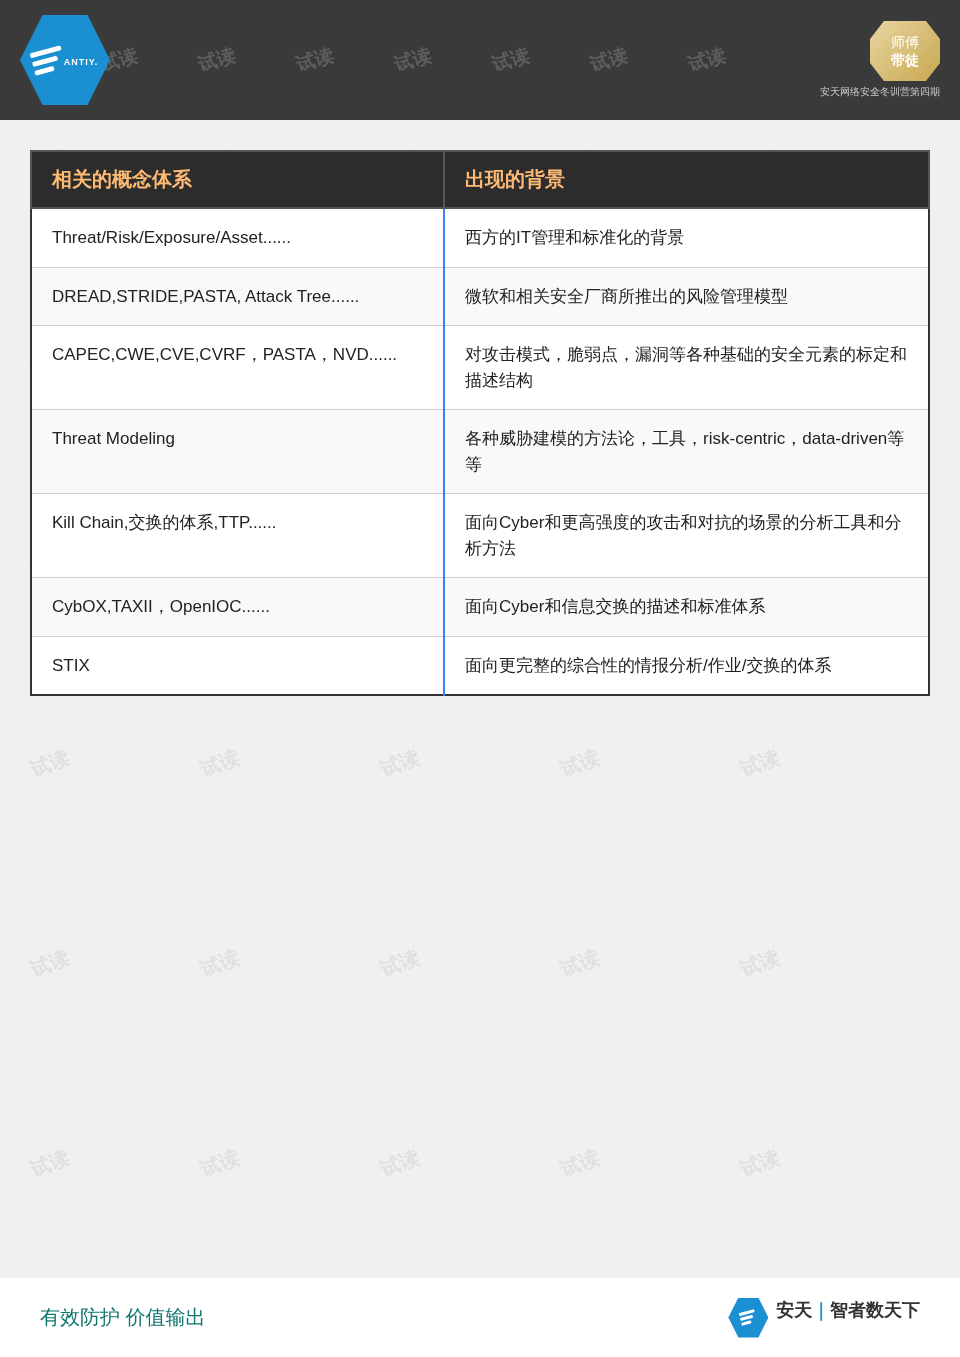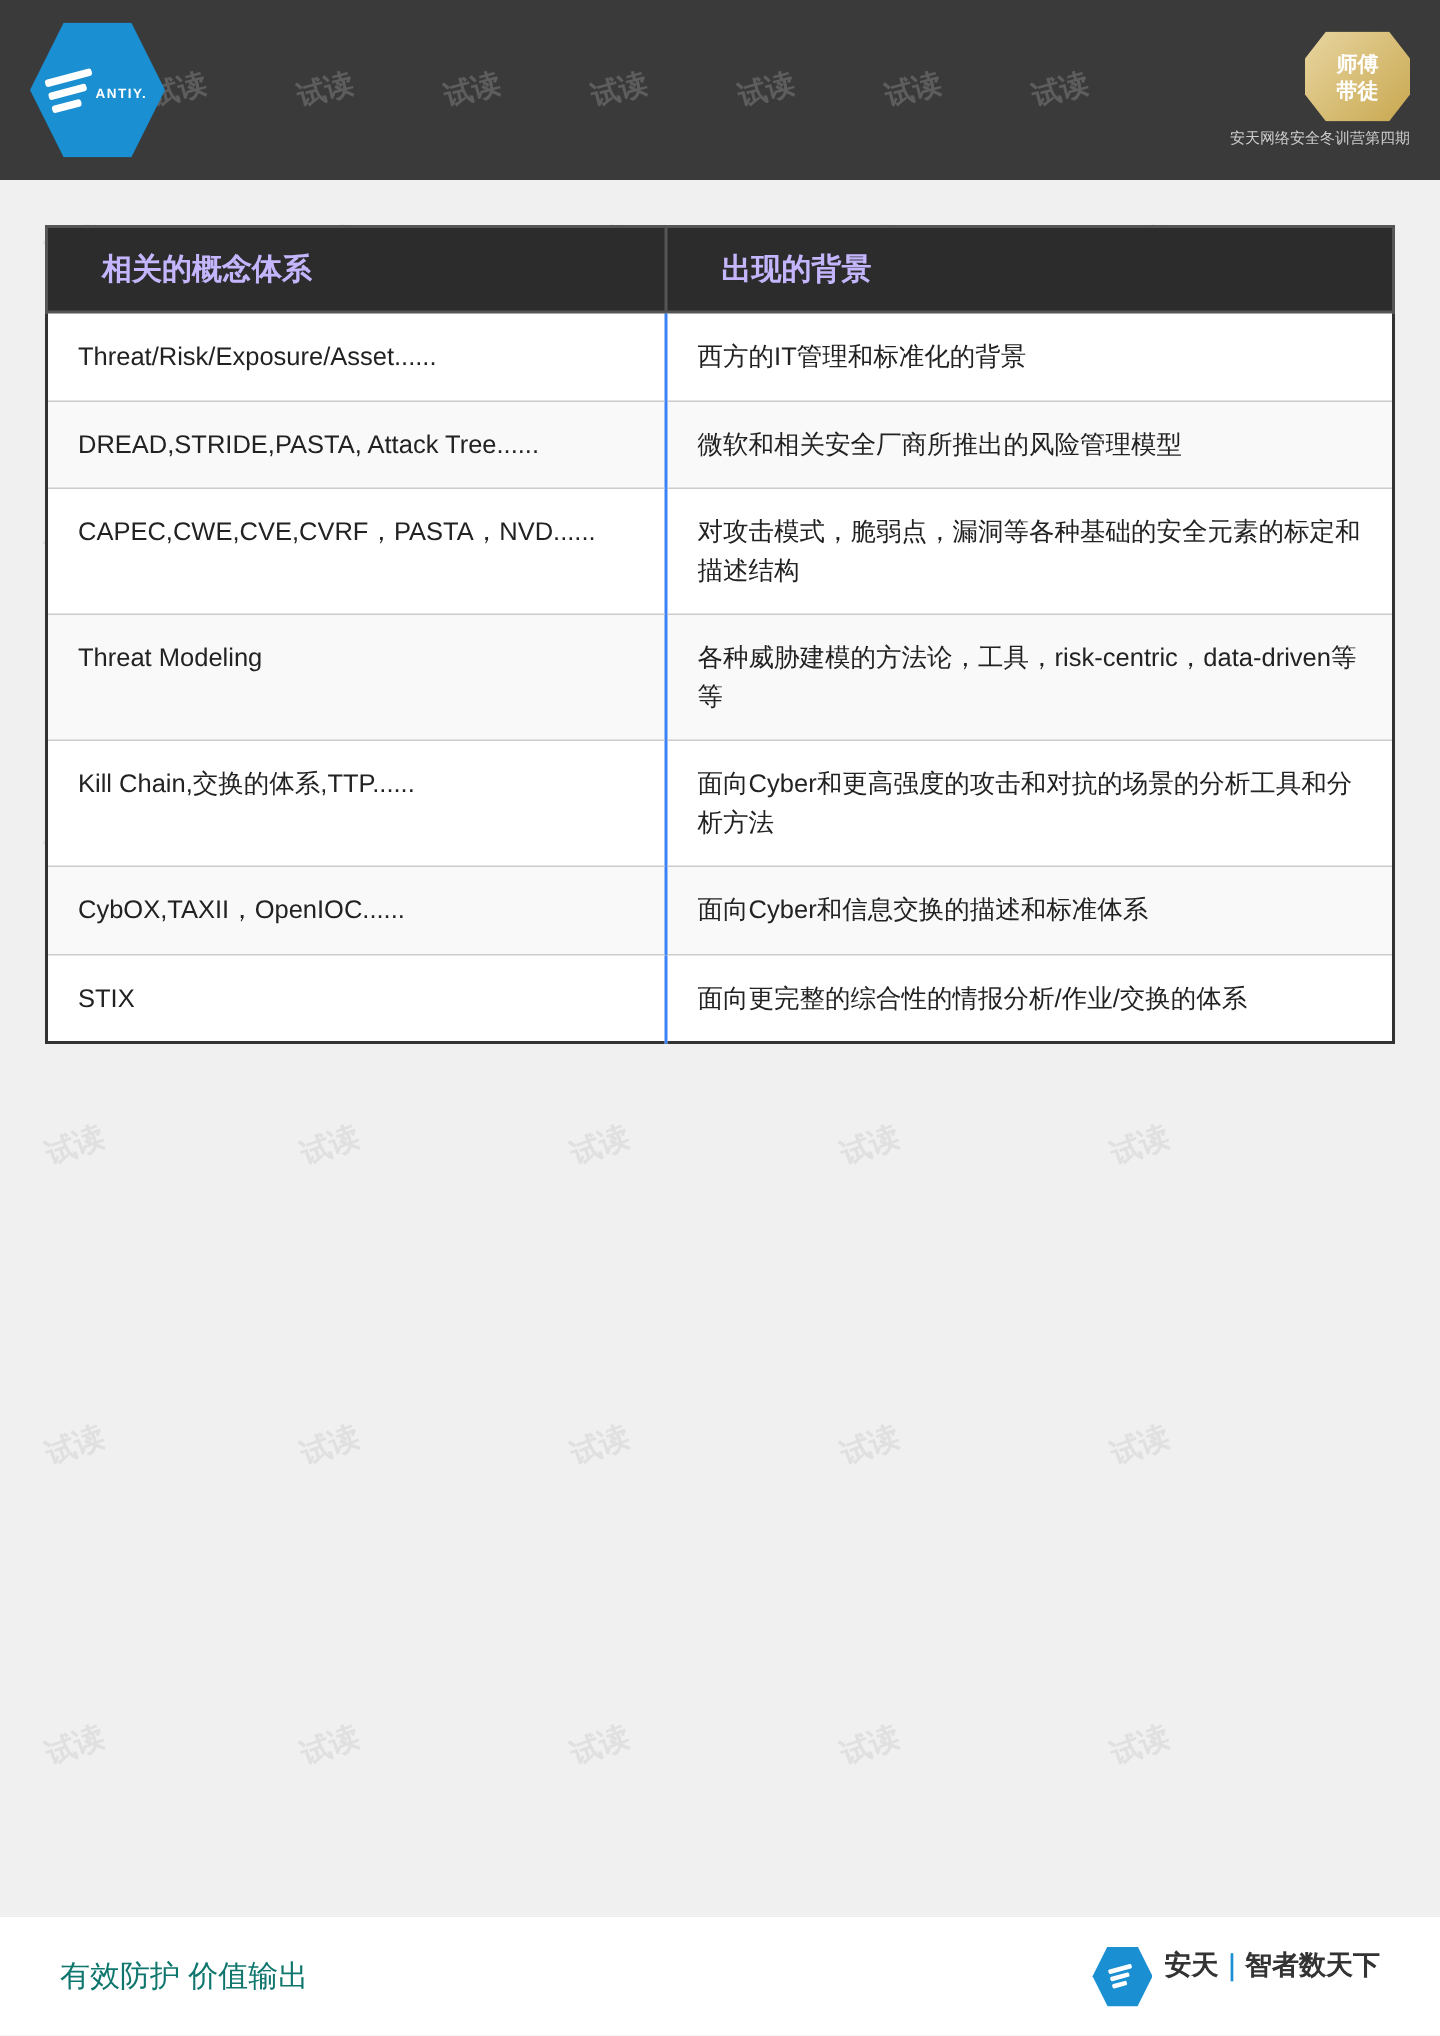--- a/index.html
+++ b/index.html
@@ -131,24 +131,24 @@
     }
 
     table {
       width: 100%;
       border-collapse: collapse;
       border: 2px solid #333;
     }
 
     thead tr th {
       background: #2c2c2c;
-      color: #c4b5fd;
+      color: #fdba74;
       font-size: 20px;
       font-weight: bold;
-      padding: 14px 36px;
+      padding: 14px 20px;
       text-align: left;
       border: 2px solid #555;
     }
 
     tbody tr td {
       padding: 16px 20px;
       font-size: 17px;
       color: #222;
       border: 1px solid #ccc;
       vertical-align: top;
@@ -280,21 +280,21 @@
     <span class="hwm">试读</span>
     <span class="hwm">试读</span>
     <span class="hwm">试读</span>
     <span class="hwm">试读</span>
     <span class="hwm">试读</span>
   </div>
 
   <div class="header-right-logo">
     <div class="right-logo-shape">
       <div class="right-logo-text">
-        <div style="font-size:14px; color:#fff; font-weight:bold;text-align:right;">师傅</div>
+        <div style="font-size:14px; color:#fff; font-weight:normal;text-align:right;">师傅</div>
         <div style="font-size:14px; color:#fff; font-weight:bold;">带徒</div>
       </div>
     </div>
     <div class="header-subtitle">安天网络安全冬训营第四期</div>
   </div>
 </div>
 
 <div class="page-watermarks" id="watermarks-container">
     <span class="pwm" style="top: 150px; left: 30px;">试读</span>
     <span class="pwm" style="top: 150px; left: 200px;">试读</span>

